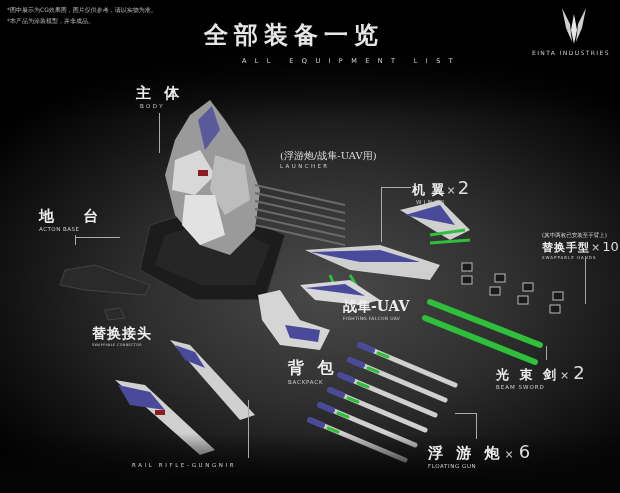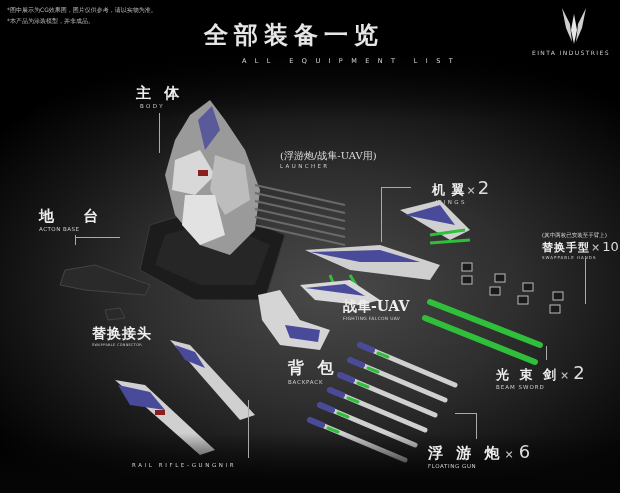--- a/index.html
+++ b/index.html
@@ -156,21 +156,21 @@
     <div class="cn">主  体</div>
     <div class="en" style="margin-left:4px">BODY</div>
   </div>
   <div class="line" style="left:159px;top:113px;width:1px;height:40px"></div>
 
   <div class="lbl" style="left:280px;top:149px">
     <div class="note">(浮游炮/战隼-UAV用)</div>
     <div class="en">LAUNCHER</div>
   </div>
 
-  <div class="lbl" style="left:432px;top:177px">
+  <div class="lbl" style="left:412px;top:177px">
     <div class="cn sm"><span>机 翼</span><span class="x">×</span><span class="qty">2</span></div>
     <div class="en" style="margin-left:4px">WINGS</div>
   </div>
   <div class="line" style="left:381px;top:187px;width:30px;height:1px"></div>
   <div class="line" style="left:381px;top:187px;width:1px;height:55px"></div>
 
   <div class="lbl" style="left:542px;top:232px">
     <div class="note" style="font-size:5.5px">(其中两枚已安装至手臂上)</div>
     <div class="cn sm" style="font-size:11px"><span>替换手型</span><span class="x">×</span><span class="qty" style="font-size:13px">10</span></div>
     <div class="en" style="font-size:4px;letter-spacing:1px">SWAPPABLE HANDS</div>

